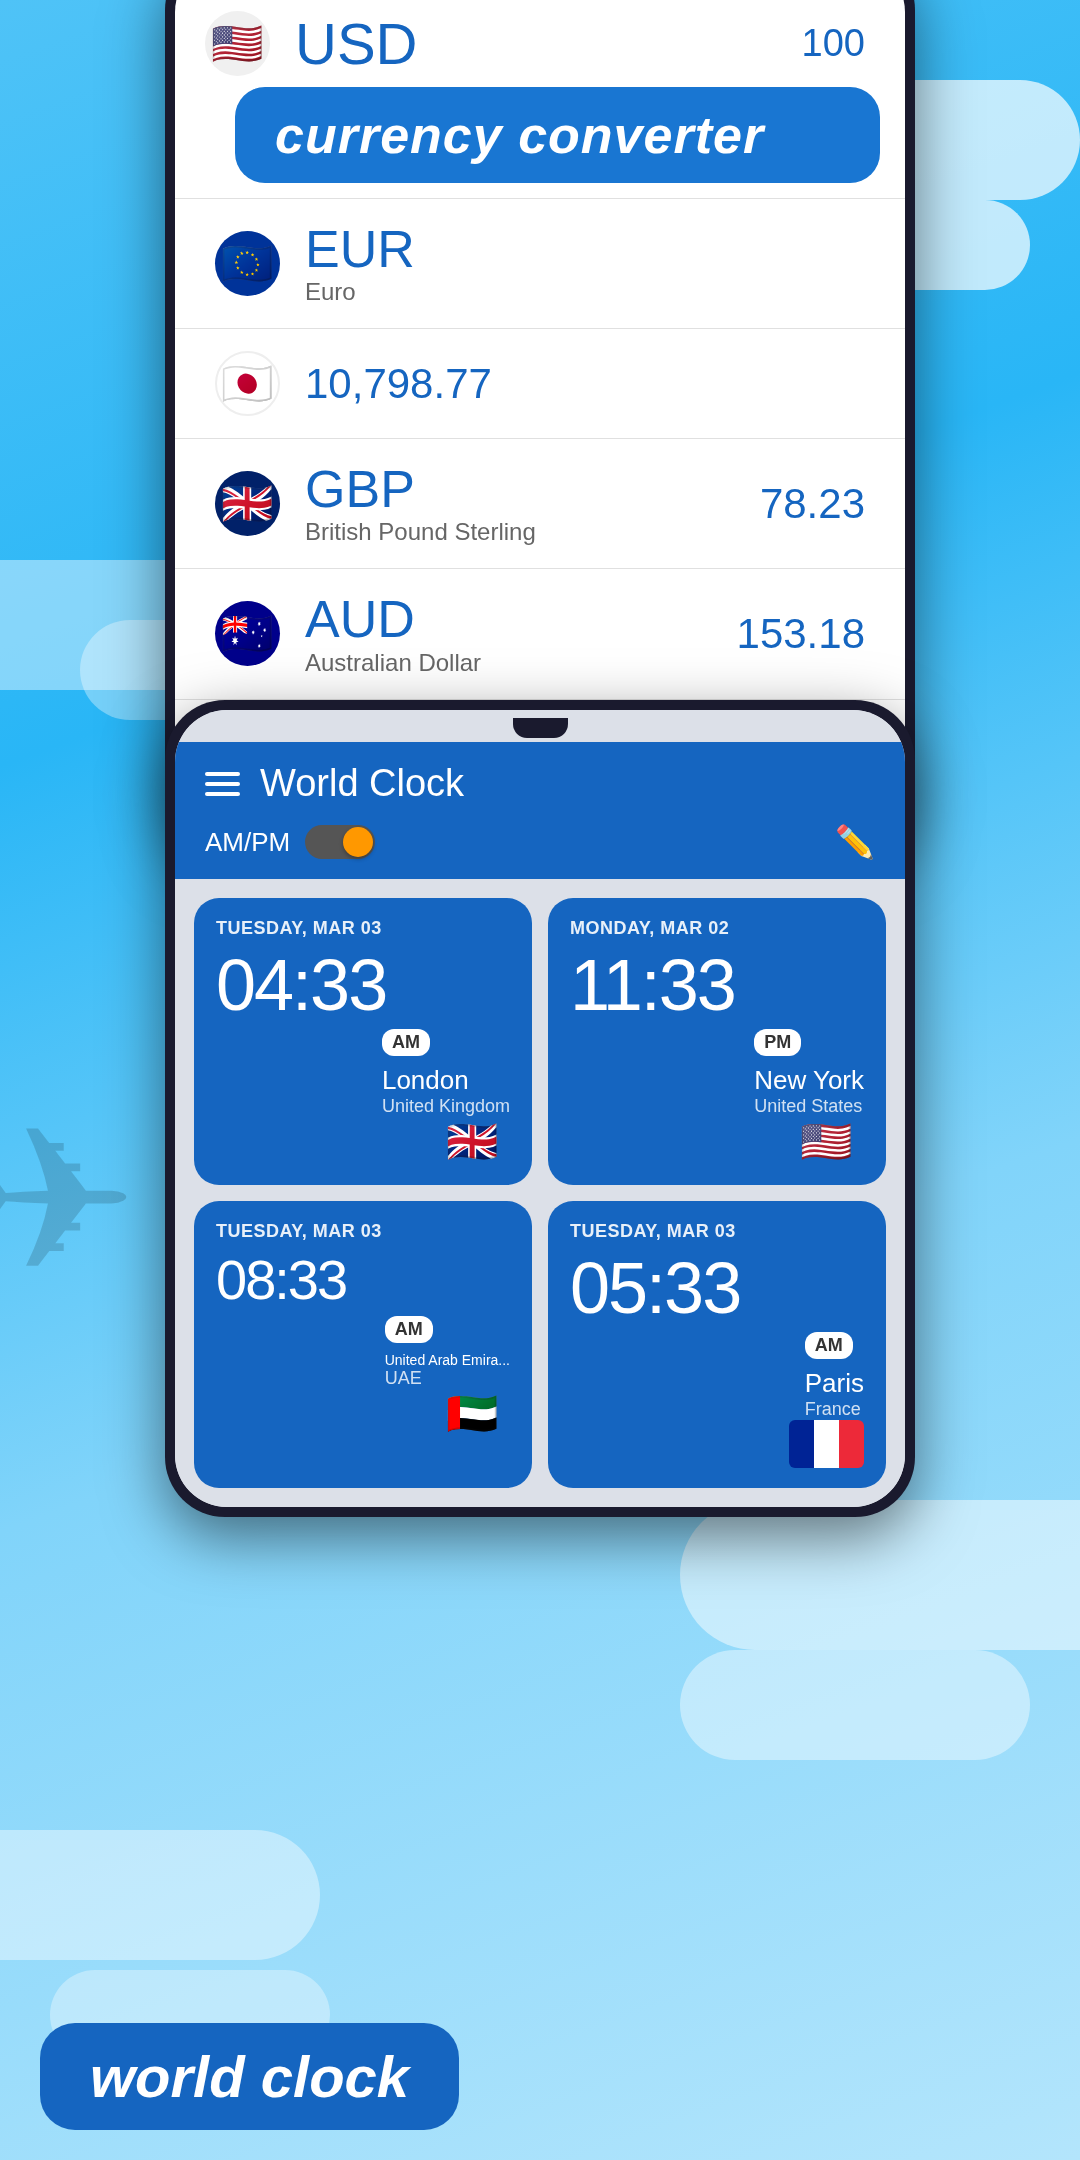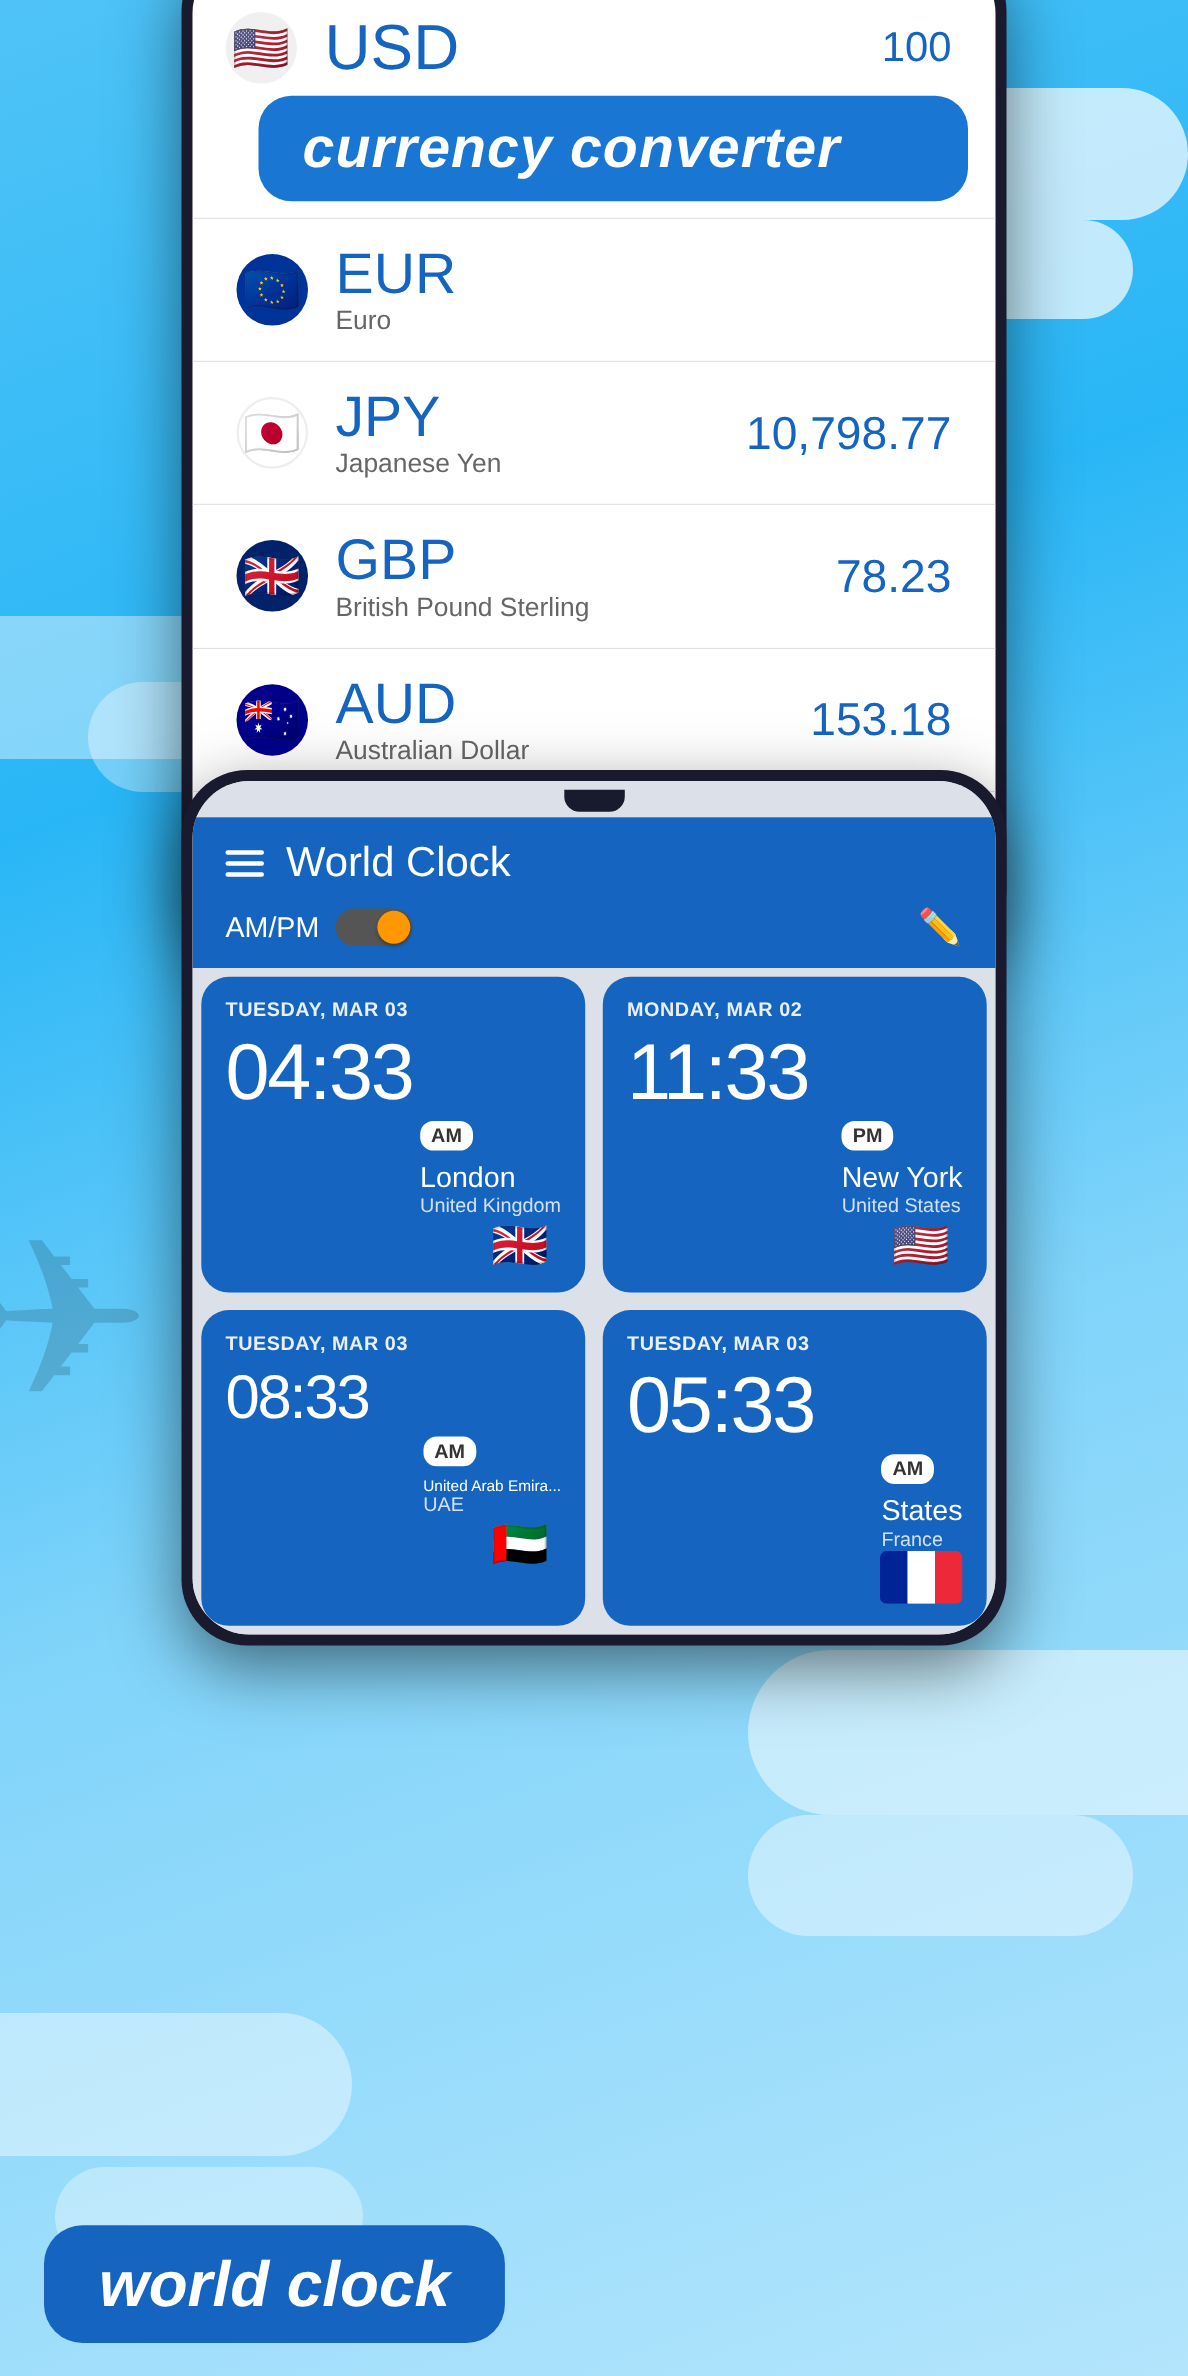--- a/index.html
+++ b/index.html
@@ -278,24 +278,20 @@
           <div class="currency-flag" style="background:#003399;font-size:42px;">🇪🇺</div>
           <div class="currency-info">
             <div class="currency-code">EUR</div>
             <div class="currency-name">Euro</div>
           </div>
           <div class="currency-value"></div>
         </div>
 
         <div class="currency-row">
           <div class="currency-flag" style="background:white;border:2px solid #eee;font-size:42px;">🇯🇵</div>
-          <div class="currency-info">
-            <div class="currency-code">JPY</div>
-            <div class="currency-name">Japanese Yen</div>
-          </div>
           <div class="currency-value">10,798.77</div>
         </div>
 
         <div class="currency-row">
           <div class="currency-flag" style="background:#012169;font-size:42px;">🇬🇧</div>
           <div class="currency-info">
             <div class="currency-code">GBP</div>
             <div class="currency-name">British Pound Sterling</div>
           </div>
           <div class="currency-value">78.23</div>
@@ -344,21 +340,21 @@
           <div style="display:flex;align-items:center;gap:15px;">
             <span style="color:white;font-size:26px;">AM/PM</span>
             <div class="toggle-switch">
               <div class="toggle-knob"></div>
             </div>
           </div>
           <div style="color:white;font-size:32px;cursor:pointer;">✏️</div>
         </div>
       </div>
 
-      <div style="display:grid;grid-template-columns:1fr 1fr;gap:16px;padding:8px;background:#dce0e8;">
+      <div style="display:grid;grid-template-columns:1fr 1fr;gap:16px;padding:19px;background:#dce0e8;">
 
         <div class="clock-card">
           <div class="card-date">TUESDAY, MAR 03</div>
           <div class="card-time">04:33</div>
           <div class="card-bottom">
             <div class="card-city-info">
               <div style="margin-bottom:4px;">
                 <span class="ampm-badge">AM</span>
               </div>
               <div class="card-city">London</div>
@@ -399,21 +395,21 @@
         </div>
 
         <div class="clock-card">
           <div class="card-date">TUESDAY, MAR 03</div>
           <div class="card-time">05:33</div>
           <div class="card-bottom">
             <div class="card-city-info">
               <div style="margin-bottom:4px;">
                 <span class="ampm-badge">AM</span>
               </div>
-              <div class="card-city">States</div>
+              <div class="card-city">Paris</div>
               <div class="card-country">France</div>
             </div>
             <div class="card-flag" style="width:75px;height:48px;border-radius:6px;overflow:hidden;display:flex;">
               <div class="france-blue"></div>
               <div class="france-white"></div>
               <div class="france-red"></div>
             </div>
           </div>
         </div>
 

